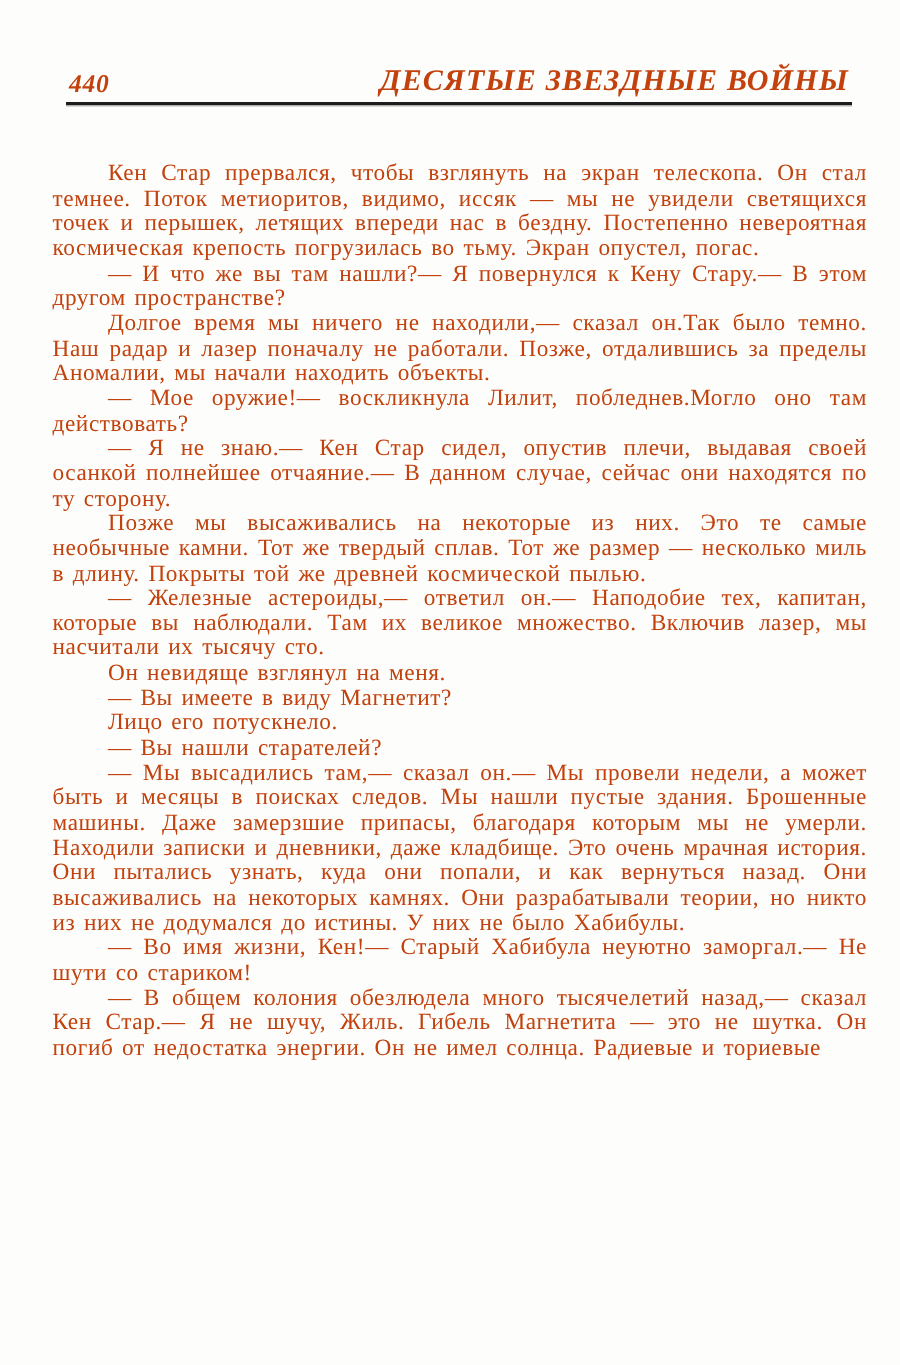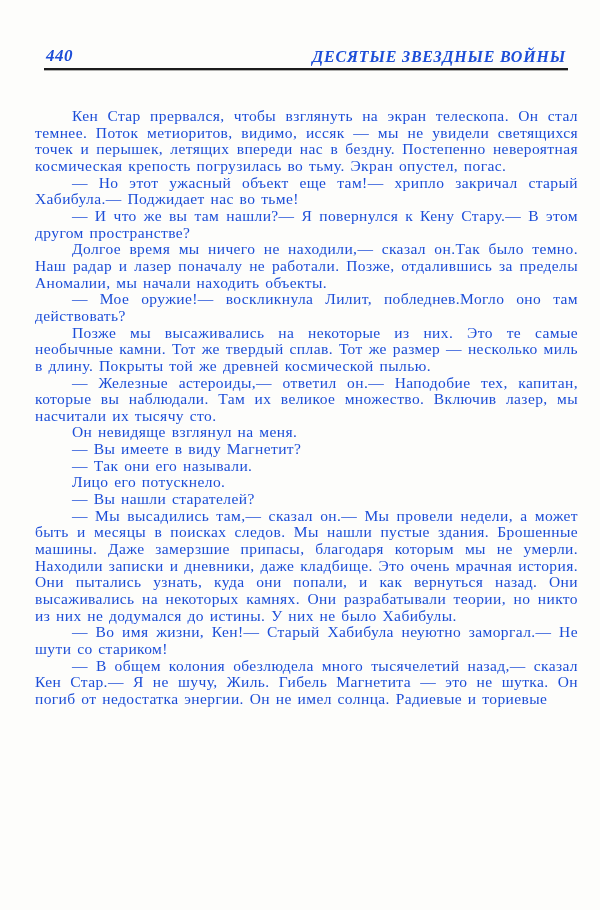--- a/index.html
+++ b/index.html
@@ -7,21 +7,21 @@
     padding: 0;
     background: #ffffff;
   }
   .book-page {
     position: relative;
     width: 600px;
     height: 910px;
     background: #fdfdfb;
     overflow: hidden;
     font-family: "Liberation Serif", "DejaVu Serif", serif;
-    color: #1d4ed8;
+    color: #c2410c;
   }
   .running-header {
     position: absolute;
     top: 0;
     left: 46px;
     right: 34px;
     height: 66px;
     display: flex;
     justify-content: space-between;
     align-items: flex-end;
@@ -29,21 +29,21 @@
   }
   .page-number {
     font-style: italic;
     font-weight: bold;
     font-size: 17px;
     letter-spacing: 0.5px;
   }
   .running-title {
     font-style: italic;
     font-weight: bold;
-    font-size: 16px;
+    font-size: 20px;
     letter-spacing: 0.8px;
     white-space: nowrap;
   }
   .header-rule {
     position: absolute;
     top: 68px;
     left: 44px;
     right: 32px;
     height: 2px;
     background: #1c1c1c;
@@ -72,29 +72,28 @@
 <div class="book-page">
 
   <div class="running-header">
     <span class="page-number">440</span>
     <span class="running-title">ДЕСЯТЫЕ ЗВЕЗДНЫЕ ВОЙНЫ</span>
   </div>
   <div class="header-rule"></div>
 
   <div class="text-block">
     <p>Кен Стар прервался, чтобы взглянуть на экран телескопа. Он стал темнее. Поток метиоритов, видимо, иссяк — мы не увидели светящихся точек и перышек, летящих впереди нас в бездну. Постепенно невероятная космическая крепость погрузилась во тьму. Экран опустел, погас.</p>
-    <p>— Но этот ужасный объект еще там!— хрипло закричал старый Хабибула.— Поджидает нас во тьме!</p>
     <p>— И что же вы там нашли?— Я повернулся к Кену Стару.— В этом другом пространстве?</p>
     <p>Долгое время мы ничего не находили,— сказал он.Так было темно. Наш радар и лазер поначалу не работали. Позже, отдалившись за пределы Аномалии, мы начали находить объекты.</p>
     <p>— Мое оружие!— воскликнула Лилит, побледнев.Могло оно там действовать?</p>
+    <p>— Я не знаю.— Кен Стар сидел, опустив плечи, выдавая своей осанкой полнейшее отчаяние.— В данном случае, сейчас они находятся по ту сторону.</p>
     <p>Позже мы высаживались на некоторые из них. Это те самые необычные камни. Тот же твердый сплав. Тот же размер — несколько миль в длину. Покрыты той же древней космической пылью.</p>
     <p>— Железные астероиды,— ответил он.— Наподобие тех, капитан, которые вы наблюдали. Там их великое множество. Включив лазер, мы насчитали их тысячу сто.</p>
     <p>Он невидяще взглянул на меня.</p>
     <p>— Вы имеете в виду Магнетит?</p>
-    <p>— Так они его называли.</p>
     <p>Лицо его потускнело.</p>
     <p>— Вы нашли старателей?</p>
     <p>— Мы высадились там,— сказал он.— Мы провели недели, а может быть и месяцы в поисках следов. Мы нашли пустые здания. Брошенные машины. Даже замерзшие припасы, благодаря которым мы не умерли. Находили записки и дневники, даже кладбище. Это очень мрачная история. Они пытались узнать, куда они попали, и как вернуться назад. Они высаживались на некоторых камнях. Они разрабатывали теории, но никто из них не додумался до истины. У них не было Хабибулы.</p>
     <p>— Во имя жизни, Кен!— Старый Хабибула неуютно заморгал.— Не шути со стариком!</p>
     <p>— В общем колония обезлюдела много тысячелетий назад,— сказал Кен Стар.— Я не шучу, Жиль. Гибель Магнетита — это не шутка. Он погиб от недостатка энергии. Он не имел солнца. Радиевые и ториевые</p>
   </div>
 
 </div>
 
 </body></html>

